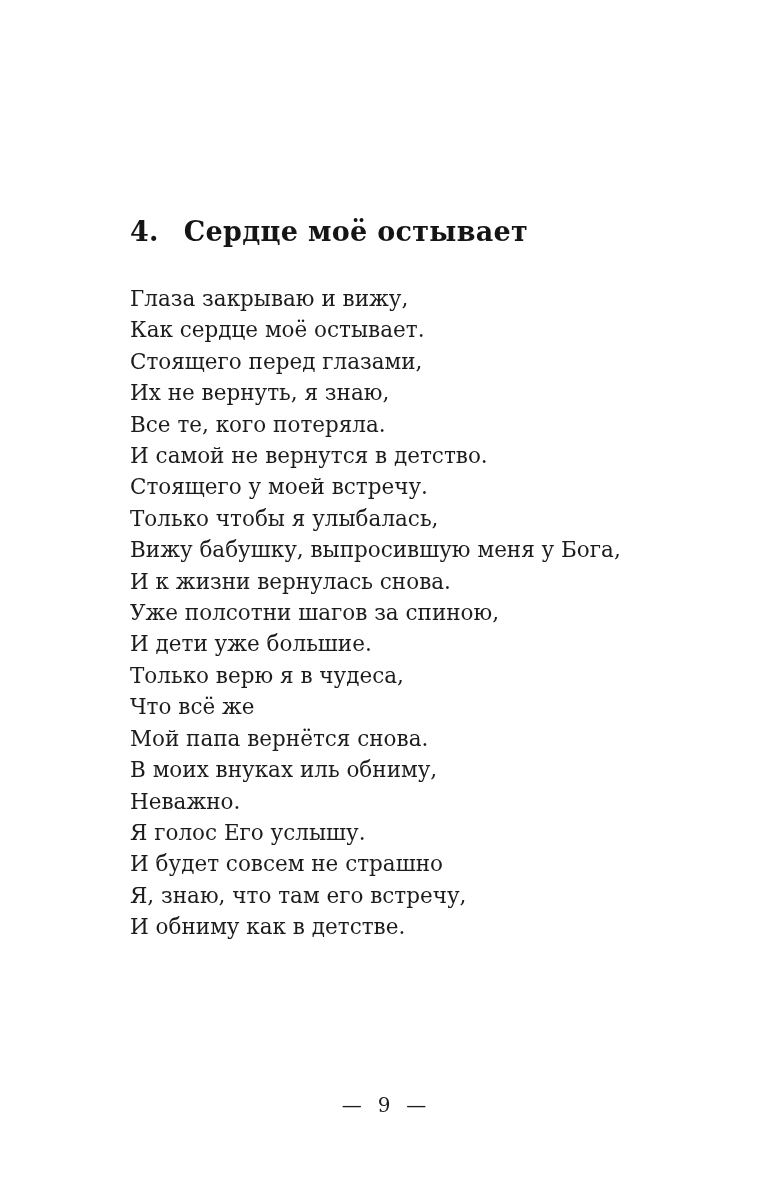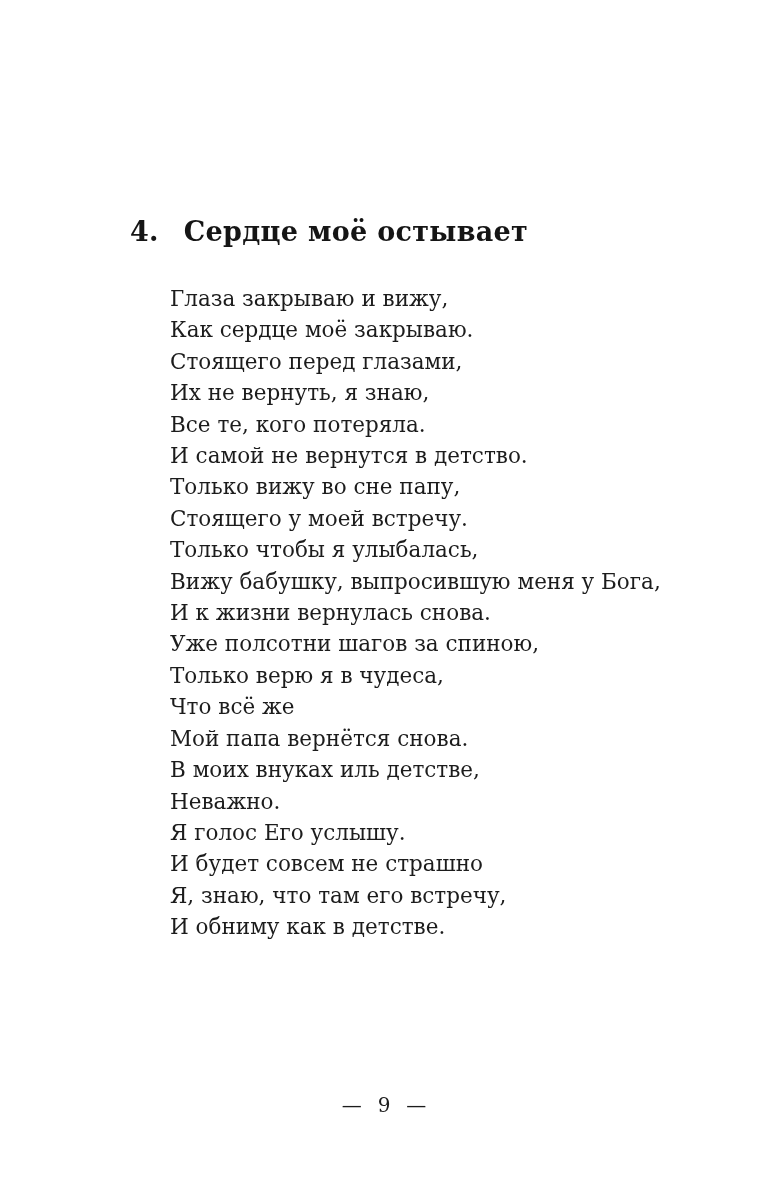--- a/index.html
+++ b/index.html
@@ -34,21 +34,20 @@
     position: absolute;
     left: 130px;
     top: 283px;
     width: 530px;
   }
   .poem-line {
     font-size: 21.5px;
     line-height: 31.4px;
     white-space: nowrap;
     color: #1c1c1c;
-    margin-left: 40px;
   }
   .footer {
     position: absolute;
     left: 130px;
     width: 508px;
     top: 1093px;
     text-align: center;
     font-size: 20px;
     color: #1c1c1c;
   }
@@ -61,35 +60,35 @@
 
 <div class="page">
 
   <div class="heading">
     <span class="heading-number">4.</span>
     <span class="heading-title">Сердце моё остывает</span>
   </div>
 
   <div class="poem">
       <div class="poem-line">Глаза закрываю и вижу,</div>
-      <div class="poem-line">Как сердце моё закрываю.</div>
+      <div class="poem-line">Как сердце моё остывает.</div>
       <div class="poem-line">Стоящего перед глазами,</div>
       <div class="poem-line">Их не вернуть, я знаю,</div>
       <div class="poem-line">Все те, кого потеряла.</div>
       <div class="poem-line">И самой не вернутся в детство.</div>
-      <div class="poem-line">Только вижу во сне папу,</div>
       <div class="poem-line">Стоящего у моей встречу.</div>
       <div class="poem-line">Только чтобы я улыбалась,</div>
       <div class="poem-line">Вижу бабушку, выпросившую меня у Бога,</div>
       <div class="poem-line">И к жизни вернулась снова.</div>
       <div class="poem-line">Уже полсотни шагов за спиною,</div>
+      <div class="poem-line">И дети уже большие.</div>
       <div class="poem-line">Только верю я в чудеса,</div>
       <div class="poem-line">Что всё же</div>
       <div class="poem-line">Мой папа вернётся снова.</div>
-      <div class="poem-line">В моих внуках иль детстве,</div>
+      <div class="poem-line">В моих внуках иль обниму,</div>
       <div class="poem-line">Неважно.</div>
       <div class="poem-line">Я голос Его услышу.</div>
       <div class="poem-line">И будет совсем не страшно</div>
       <div class="poem-line">Я, знаю, что там его встречу,</div>
       <div class="poem-line">И обниму как в детстве.</div>
     </div>
 
   <div class="footer">
     <span>—</span><span>9</span><span>—</span>
   </div>

